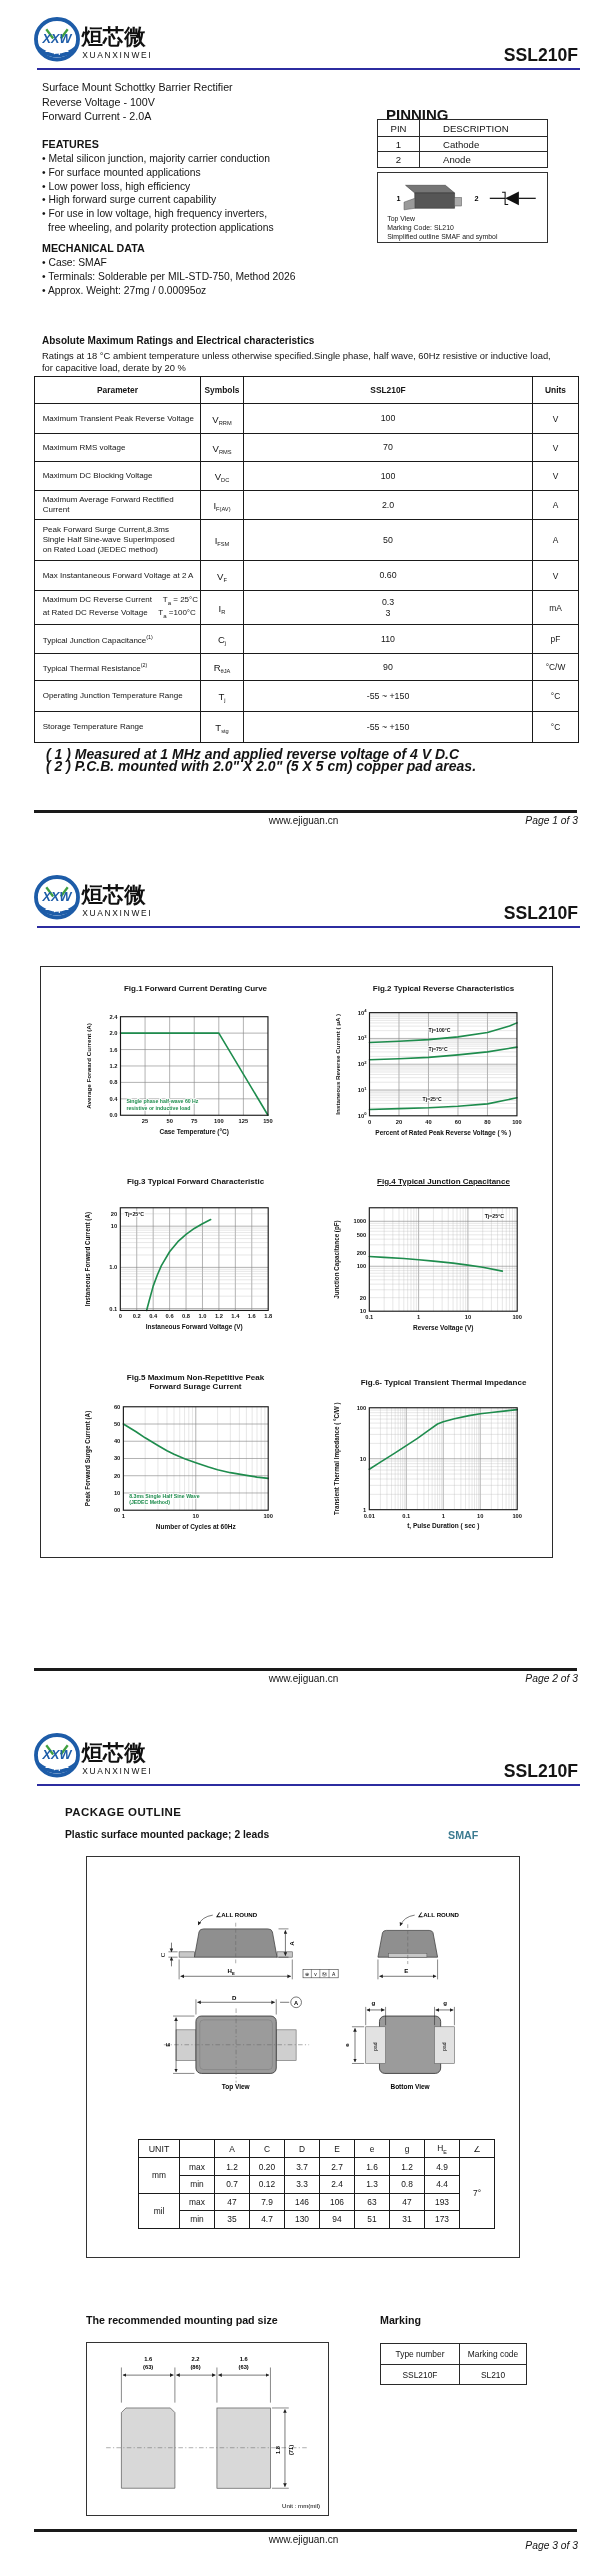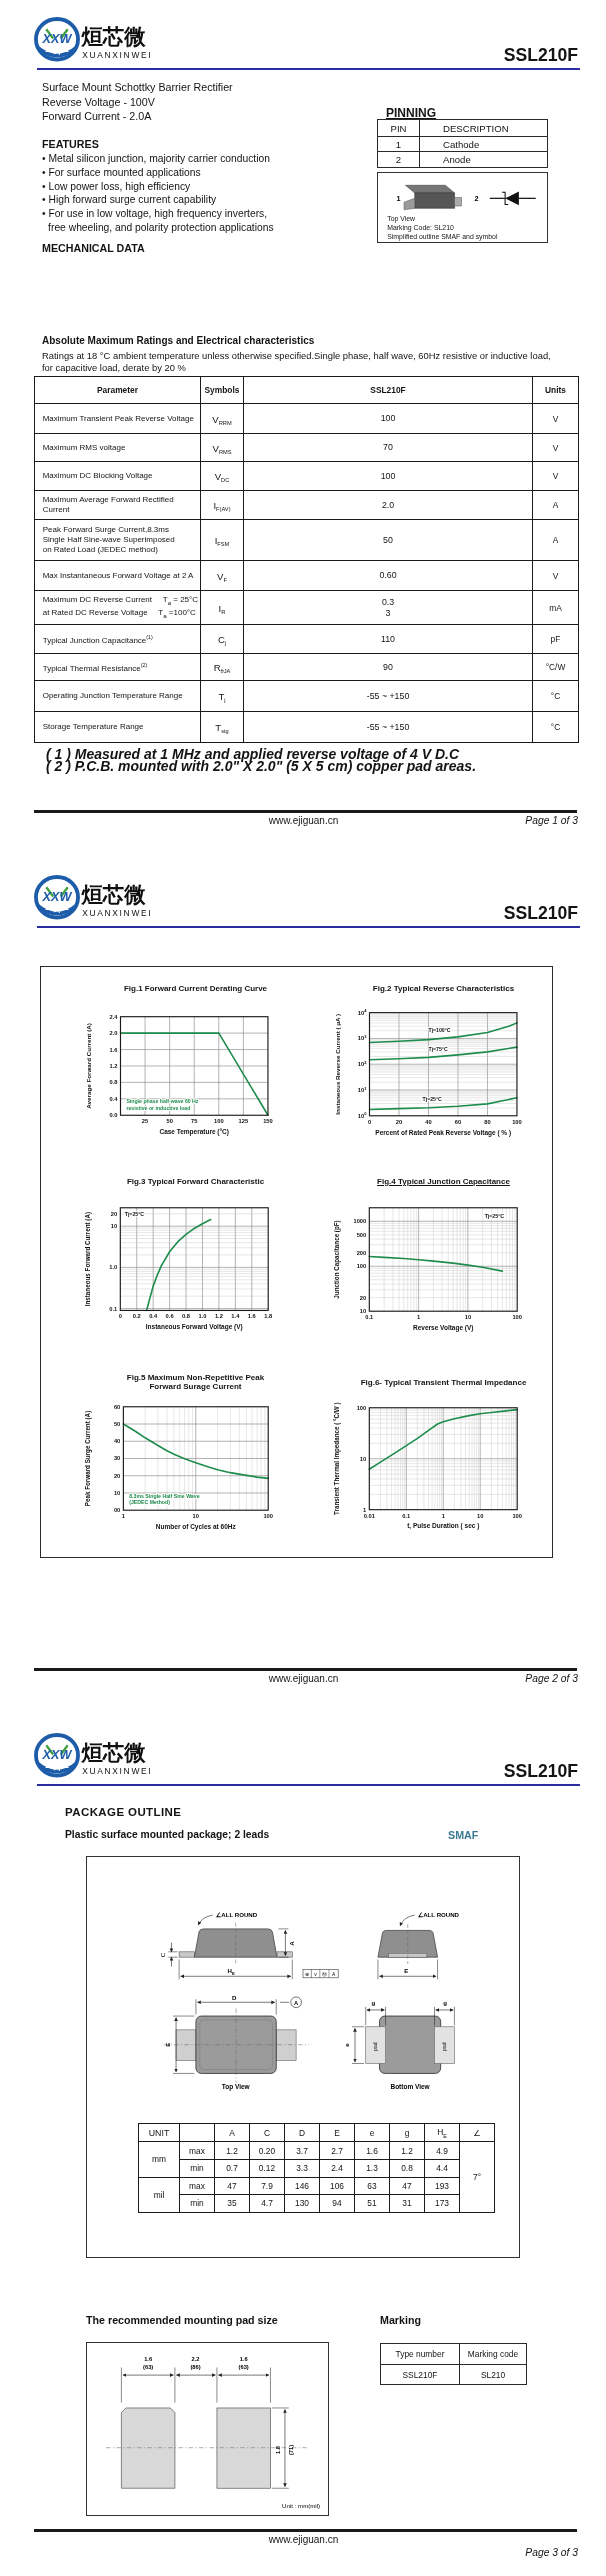--- a/index.html
+++ b/index.html
@@ -48,22 +48,27 @@
   <div class="abs sec-title" style="left:42px;top:138px;">FEATURES</div>
   <div id="features" class="abs" style="left:42px;top:152px;">
       <div class="feat">• Metal silicon junction, majority carrier conduction</div>
       <div class="feat">• For surface mounted applications</div>
       <div class="feat">• Low power loss, high efficiency</div>
       <div class="feat">• High forward surge current capability</div>
       <div class="feat">• For use in low voltage, high frequency inverters,</div>
       <div class="feat" style="margin-left: 6.1px;">free wheeling, and polarity protection applications</div>
     </div>
   <div class="abs sec-title" style="left:42px;top:242px;">MECHANICAL DATA</div>
-
-  <div class="abs b" style="left:386px;top:106px;font-size:12px;text-decoration:underline;">PINNING</div>
+  <div id="mech" class="abs" style="left:42px;top:256px;">
+      <div class="feat">• Case: SMAF</div>
+      <div class="feat">• Terminals: Solderable per MIL-STD-750, Method 2026</div>
+      <div class="feat">• Approx. Weight: 27mg  / 0.00095oz</div>
+    </div>
+
+  <div class="abs b" style="left:386px;top:106px;font-size:15px;">PINNING</div>
   <div id="pinning-table-holder" class="abs" style="left:377px;top:119px;">
       <table class="pt" style="width:171px;">
   <tbody>
           <tr style="height:17px;">
             <th style="width:41px;">PIN</th>
             <th style="text-align:left;padding-left:23px;">DESCRIPTION</th>
           </tr>
           <tr style="height:15.3px;">
             <td style="text-align:center;">1</td>
             <td style="padding-left:23px;">Cathode</td>
@@ -660,21 +665,21 @@
         <line x1="480" y1="220" x2="480" y2="196" stroke="#222" stroke-width="0.7"></line>
         <line x1="455.5" y1="200" x2="478.5" y2="200" stroke="#222" stroke-width="0.8" marker-start="url(#ah)" marker-end="url(#ah)"></line>
         <text x="468" y="193" font-size="8" font-weight="bold" text-anchor="middle">g</text>
         <line x1="362" y1="222" x2="346" y2="222" stroke="#222" stroke-width="0.7"></line>
         <line x1="362" y1="270" x2="346" y2="270" stroke="#222" stroke-width="0.7"></line>
         <line x1="350" y1="224" x2="350" y2="268" stroke="#222" stroke-width="0.8" marker-start="url(#ah)" marker-end="url(#ah)"></line>
         <text x="342" y="248" font-size="8" font-weight="bold" transform="rotate(-90 342 248)">e</text>
         <text x="422" y="303" font-size="8.5" font-weight="bold" text-anchor="middle">Bottom View</text>
       </g>
     </svg>
-    <div id="dim-holder" style="position:absolute;left:51px;top:266px;">
+    <div id="dim-holder" style="position:absolute;left:51px;top:282px;">
         <table class="dt">
   <tbody>
             <tr style="height:18.4px;">
               <th style="width:40px;font-size:8.8px;">UNIT</th>
               <th style="width:34px;"></th>
               <th style="width:34px;">A</th>
               <th style="width:34px;">C</th>
               <th style="width:34px;">D</th>
               <th style="width:34px;">E</th>
               <th style="width:34px;">e</th>
@@ -842,16 +847,16 @@
       <div style="position: absolute; left: 383px; top: 5.4px; width: 195px; text-align: right; font-size: 10.3px; font-style: italic;">Page 1 of 3</div>
     </div>
     <div style="position: absolute; left: 0px; top: 1668px; width: 607px; height: 20px;">
       <div class="fline" style="position: absolute; left: 34px; top: 0px; width: 543px;"></div>
       <div style="position: absolute; left: 0px; top: 5.4px; width: 607px; text-align: center; font-size: 10px;">www.ejiguan.cn</div>
       <div style="position: absolute; left: 383px; top: 5.4px; width: 195px; text-align: right; font-size: 10.3px; font-style: italic;">Page 2 of 3</div>
     </div>
     <div style="position: absolute; left: 0px; top: 2529px; width: 607px; height: 20px;">
       <div class="fline" style="position: absolute; left: 34px; top: 0px; width: 543px;"></div>
       <div style="position: absolute; left: 0px; top: 5.4px; width: 607px; text-align: center; font-size: 10px;">www.ejiguan.cn</div>
-      <div style="position: absolute; left: 383px; top: 18px; width: 195px; text-align: right; font-size: 10.3px; font-style: italic;">Page 3 of 3</div>
+      <div style="position: absolute; left: 383px; top: 11px; width: 195px; text-align: right; font-size: 10.3px; font-style: italic;">Page 3 of 3</div>
     </div>
   </div>
 
 
 </body></html>

